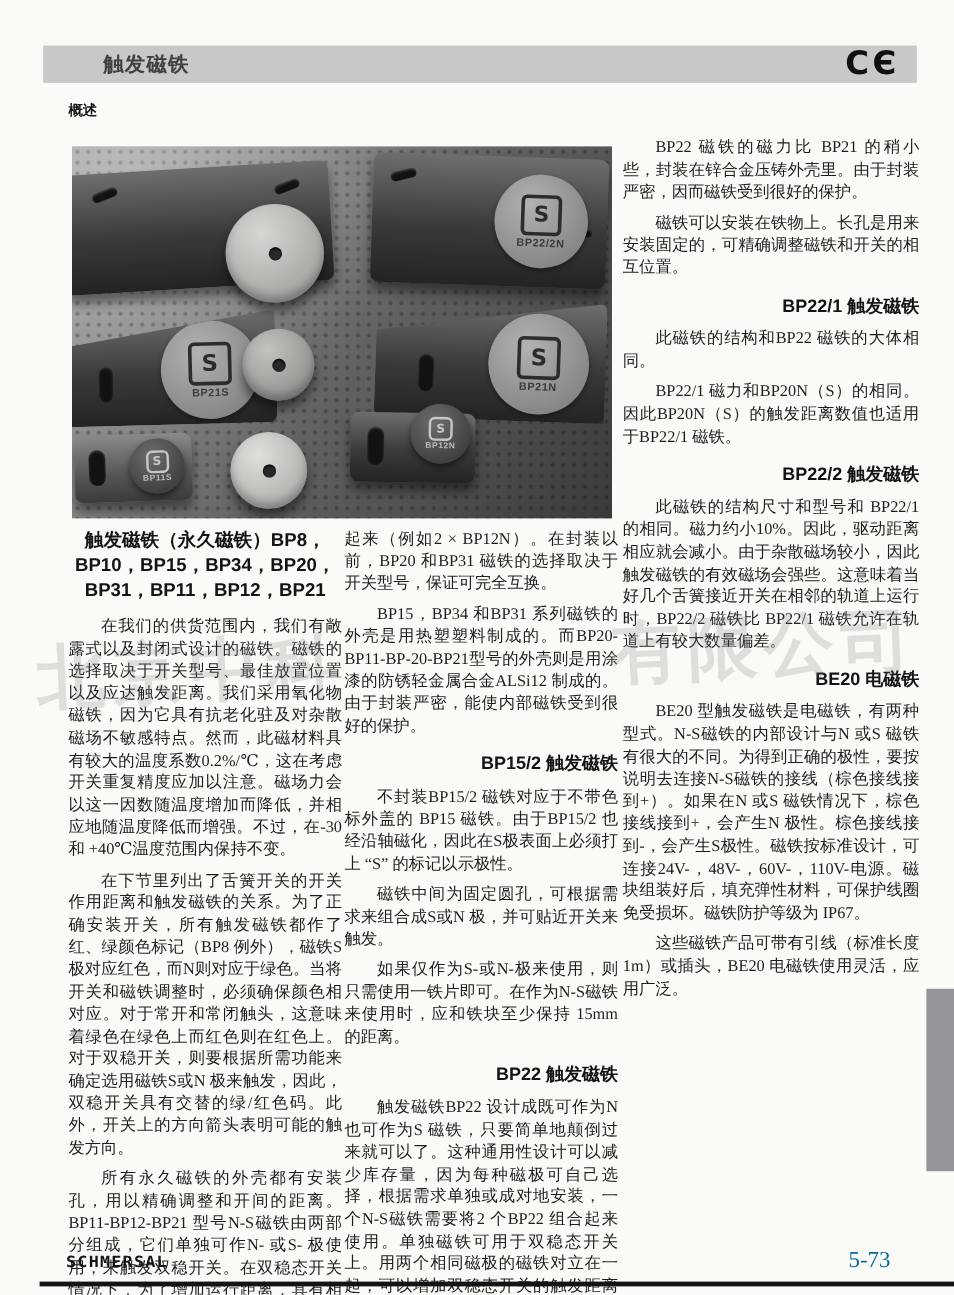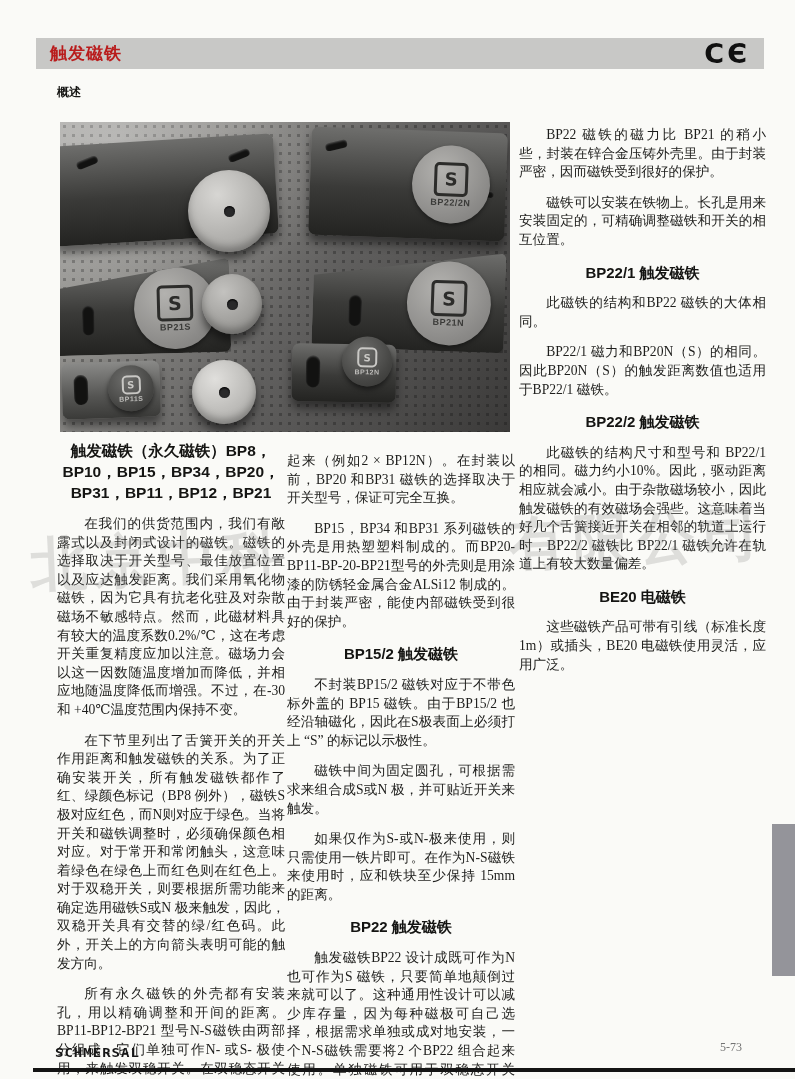--- a/index.html
+++ b/index.html
@@ -12,21 +12,21 @@
   .page{position:absolute;inset:0;}
 
   
   .header-bar{
     position:absolute;left:36px;top:38px;width:728px;height:31px;
     background:#c8c8c6;display:flex;align-items:center;justify-content:space-between;
     padding:0 14px;box-sizing:border-box;
   }
   .header-title{
     font-family:"Liberation Sans","DejaVu Sans",sans-serif;
-    font-weight:700;font-size:17px;color:#b91c1c;letter-spacing:1px;
+    font-weight:700;font-size:17px;color:#404040;letter-spacing:1px;margin-left:36px;
   }
   .ce-mark{
     font-family:"DejaVu Sans",sans-serif;font-weight:600;font-size:27px;
     color:#101010;letter-spacing:3px;
   }
   .overview-heading{
     position:absolute;left:57px;top:84px;
     font-family:"Liberation Sans","DejaVu Sans",sans-serif;
     font-weight:700;font-size:12px;color:#161614;
   }
@@ -86,44 +86,44 @@
     position:absolute;border-radius:50%;
     background:radial-gradient(circle at 40% 32%,#6d6d6b,#454543 65%,#343432);
     display:flex;flex-direction:column;align-items:center;justify-content:center;
     box-shadow:0 3px 5px rgba(0,0,0,.5);
   }
   .cyl .logo-sq{border-color:#c9c8c5;color:#c9c8c5;border-width:2px;}
   .cyl .badge-label{color:#bdbcb9;}
 
   
   .col{position:absolute;width:228px;font-size:13.6px;line-height:18.6px;text-align:justify;}
-  .col p{margin:12px 0 7px;text-indent:2em;}
+  .col p{margin:0 0 7px;text-indent:2em;}
   .col h3{
     font-family:"Liberation Sans","DejaVu Sans",sans-serif;
-    font-size:15px;font-weight:700;color:#141412;margin:14px 0 8px;text-align:center;
+    font-size:15px;font-weight:700;color:#141412;margin:14px 0 8px;text-align:right;
   }
   .col-left{left:57px;top:440px;}
   .col-mid{left:287px;top:440px;}
   .col-right{left:519px;top:114px;width:247px;}
   .lead-heading{
     font-family:"Liberation Sans","DejaVu Sans",sans-serif;
     font-size:15.5px;font-weight:700;line-height:21px;color:#141412;margin:0 0 10px;text-align:center;
   }
 
   
   .edge-tab{position:absolute;left:772px;top:824px;width:23px;height:152px;background:#94949a;}
 
   
   .footer-logo{
     position:absolute;left:55px;top:1044px;
     font-family:"DejaVu Sans Mono",monospace;font-weight:700;font-size:14px;
     letter-spacing:1px;color:#161616;transform:scaleY(.92);
   }
   .page-number{
-    position:absolute;right:53px;top:1040px;font-size:12px;color:#737373;
+    position:absolute;right:53px;top:1040px;font-size:19px;color:#0369a1;
     font-family:"Liberation Serif",serif;
   }
   .footer-rule{position:absolute;left:33px;top:1068px;width:762px;height:4px;background:#141414;}
 </style>
 </head>
 <body>
 
 <div class="page">
 
   <div class="header-bar">
@@ -212,20 +212,21 @@
 
   <div class="col col-right">
     <p>BP22 磁铁的磁力比 BP21 的稍小些，封装在锌合金压铸外壳里。由于封装严密，因而磁铁受到很好的保护。</p>
     <p>磁铁可以安装在铁物上。长孔是用来安装固定的，可精确调整磁铁和开关的相互位置。</p>
     <h3>BP22/1 触发磁铁</h3>
     <p>此磁铁的结构和BP22 磁铁的大体相同。</p>
     <p>BP22/1 磁力和BP20N（S）的相同。因此BP20N（S）的触发距离数值也适用于BP22/1 磁铁。</p>
     <h3>BP22/2 触发磁铁</h3>
     <p>此磁铁的结构尺寸和型号和 BP22/1 的相同。磁力约小10%。因此，驱动距离相应就会减小。由于杂散磁场较小，因此触发磁铁的有效磁场会强些。这意味着当好几个舌簧接近开关在相邻的轨道上运行时，BP22/2 磁铁比 BP22/1 磁铁允许在轨道上有较大数量偏差。</p>
     <h3>BE20 电磁铁</h3>
+    <p>BE20 型触发磁铁是电磁铁，有两种型式。N-S磁铁的内部设计与N 或S 磁铁有很大的不同。为得到正确的极性，要按说明去连接N-S磁铁的接线（棕色接线接到+）。如果在N 或S 磁铁情况下，棕色接线接到+，会产生N 极性。棕色接线接到-，会产生S极性。磁铁按标准设计，可连接24V-，48V-，60V-，110V-电源。磁块组装好后，填充弹性材料，可保护线圈免受损坏。磁铁防护等级为 IP67。</p>
     <p>这些磁铁产品可带有引线（标准长度1m）或插头，BE20 电磁铁使用灵活，应用广泛。</p>
   </div>
 
   <div class="edge-tab"></div>
 
   <div class="footer-logo">SCHMERSAL</div>
   <div class="page-number">5-73</div>
   <div class="footer-rule"></div>
 
 </div>

